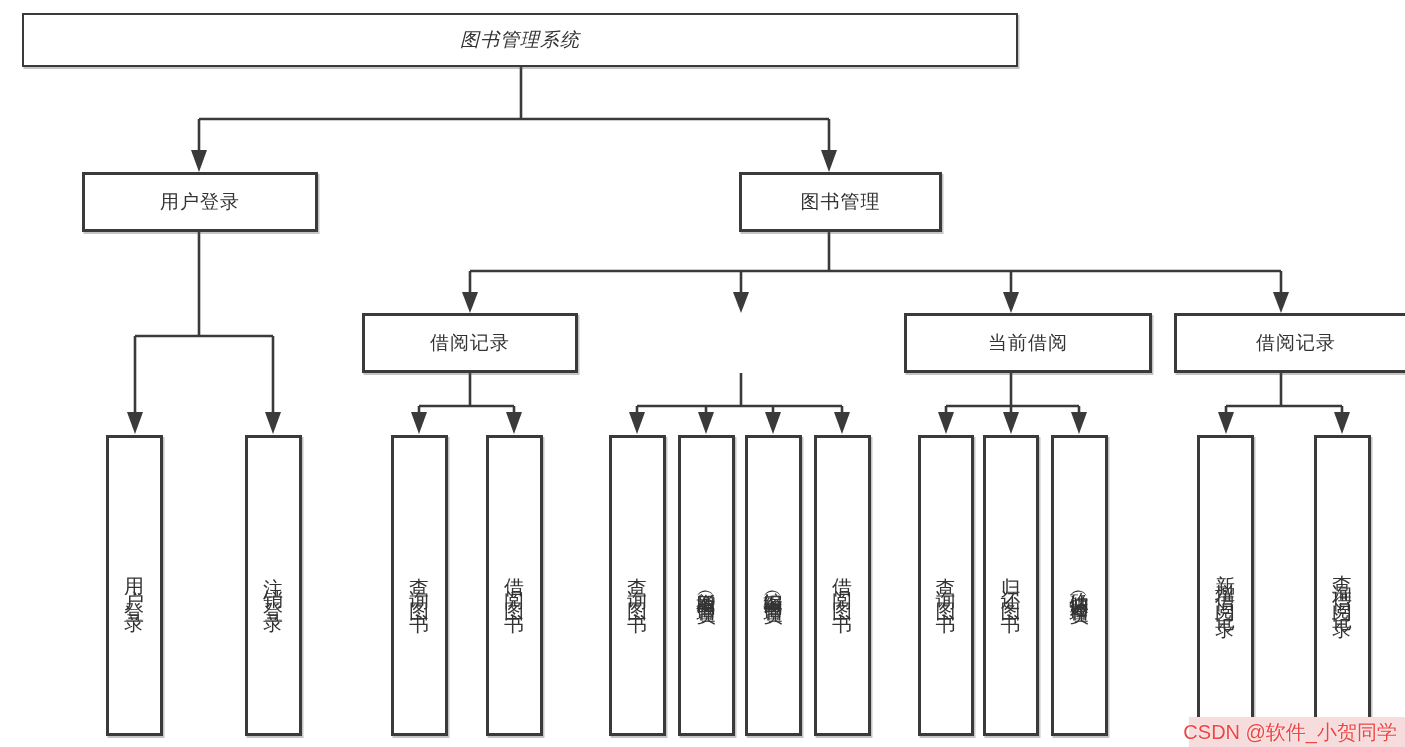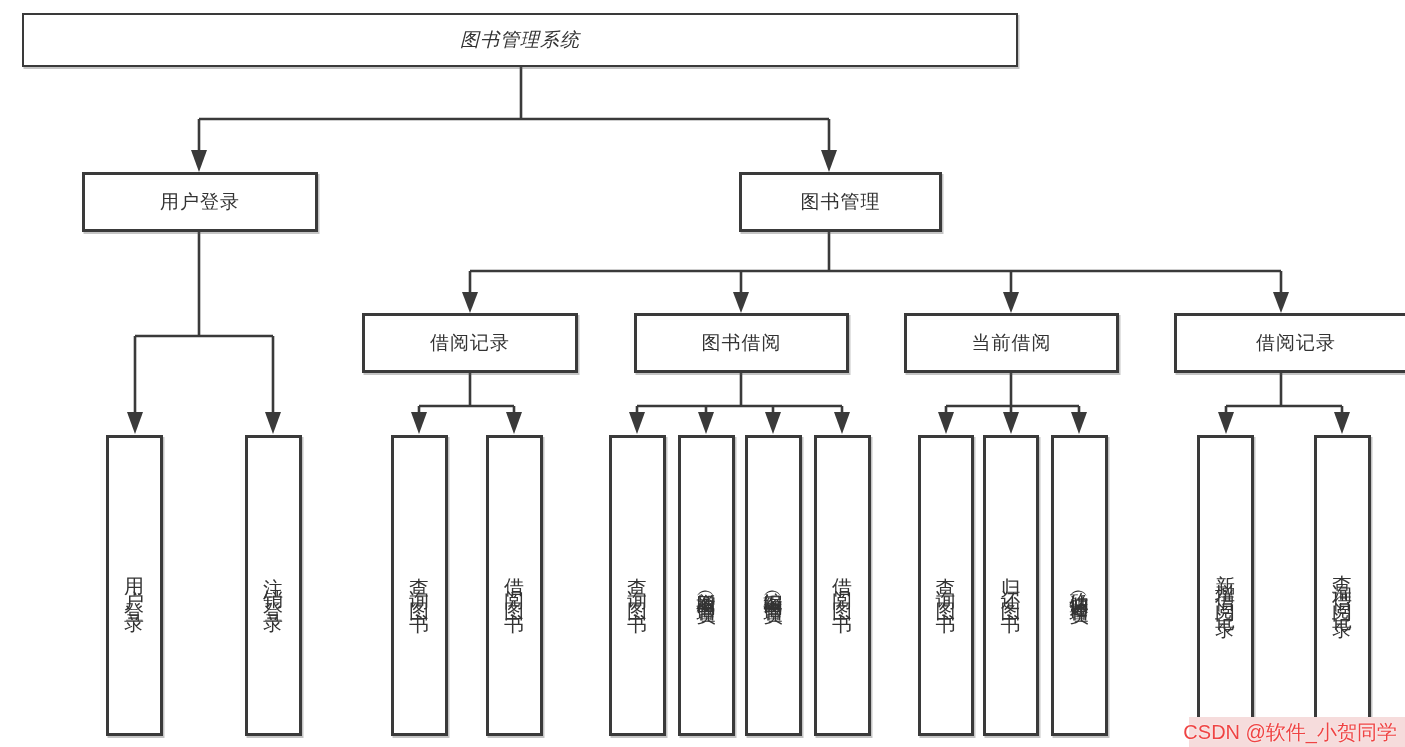--- a/index.html
+++ b/index.html
@@ -128,24 +128,21 @@
   <div class="box" style="left:82px;top:172px;width:236px;height:60px;">
     <span>用户登录</span>
   </div>
   <div class="box" style="left:711px;top:172px;width:203px;height:60px;margin-left:28px;">
     <span>图书管理</span>
   </div>
 
   <div class="box" style="left:362px;top:313px;width:216px;height:60px;">
     <span>借阅记录</span>
   </div>
-  <div class="box" style="left:634px;top:313px;width:215px;height:60px;">
-    <span>图书借阅</span>
-  </div>
-  <div class="box" style="left:904px;top:313px;width:215px;height:60px;">
+  <div class="box" style="left:904px;top:313px;width:248px;height:60px;">
     <span>当前借阅</span>
   </div>
   <div class="box" style="left:1174px;top:313px;width:244px;height:60px;">
     <span>借阅记录</span>
   </div>
 
   <div class="box leaf" style="left:106px;top:435px;width:57px;height:301px;">
     <span>用户登录</span>
   </div>
   <div class="box leaf" style="left:245px;top:435px;width:57px;height:301px;">

